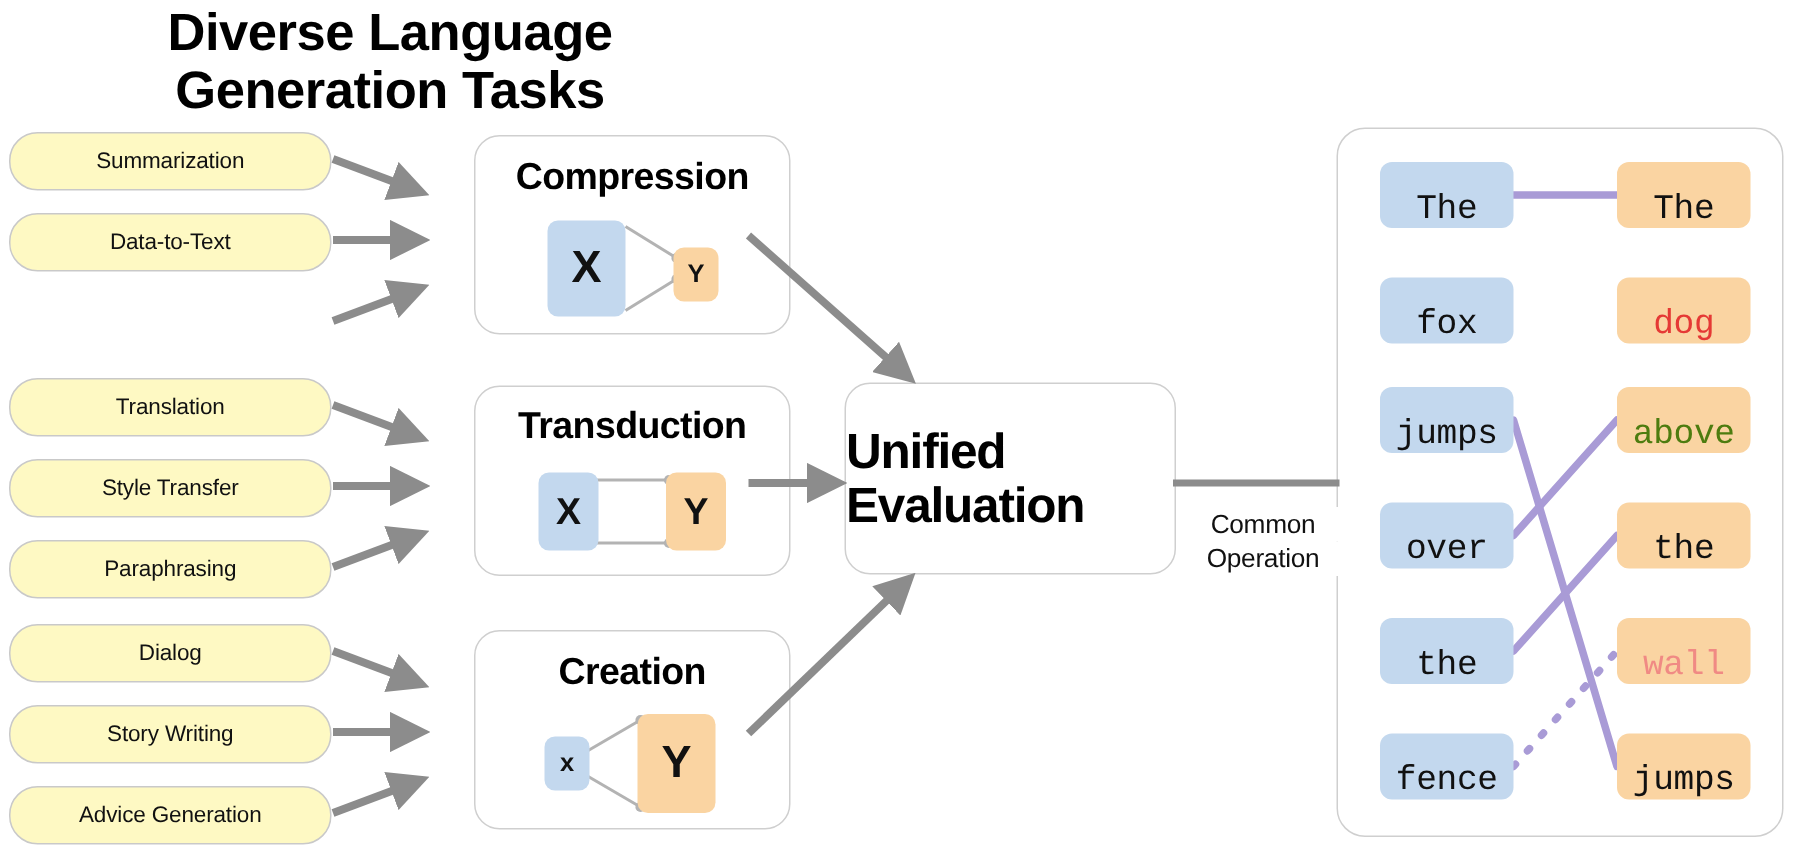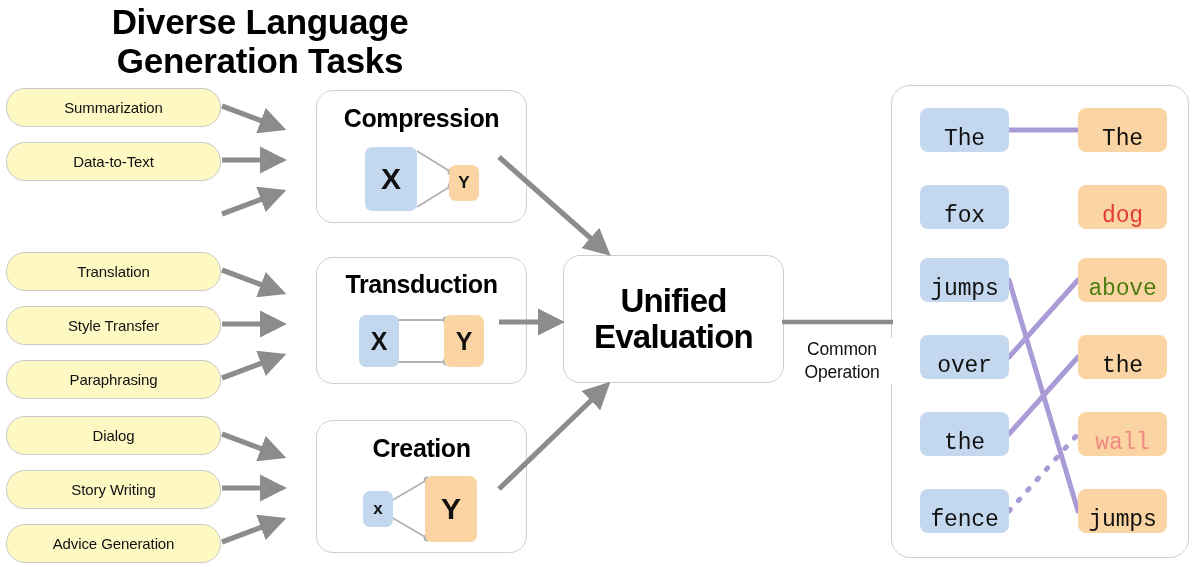--- a/index.html
+++ b/index.html
@@ -74,21 +74,21 @@
 
   
   #unified-box{
     position:absolute;
     left:563px;top:255px;
     width:219px;height:126px;
     border:1.6px solid #cfcfcf;
     border-radius:17px;
     background:#ffffff;
     display:flex;flex-direction:column;
-    align-items:center;justify-content:center;
+    justify-content:center;
     line-height:1.08;
   }
   #unified-box span{
     display:block;
     font-size:33px;
     font-weight:bold;
     color:#000;
     letter-spacing:-0.8px;
   }
 

